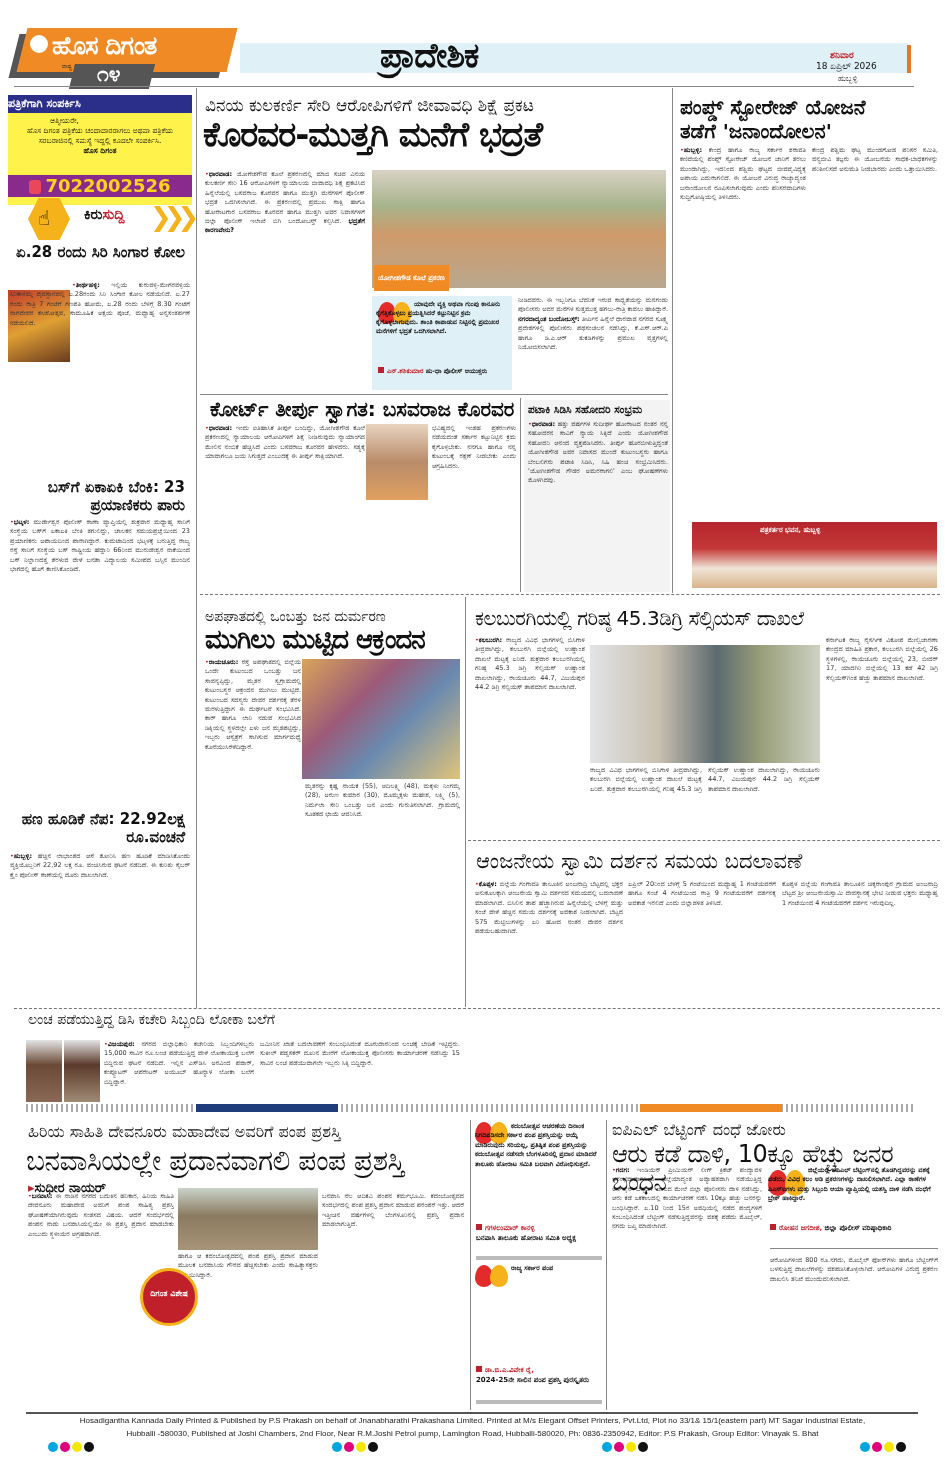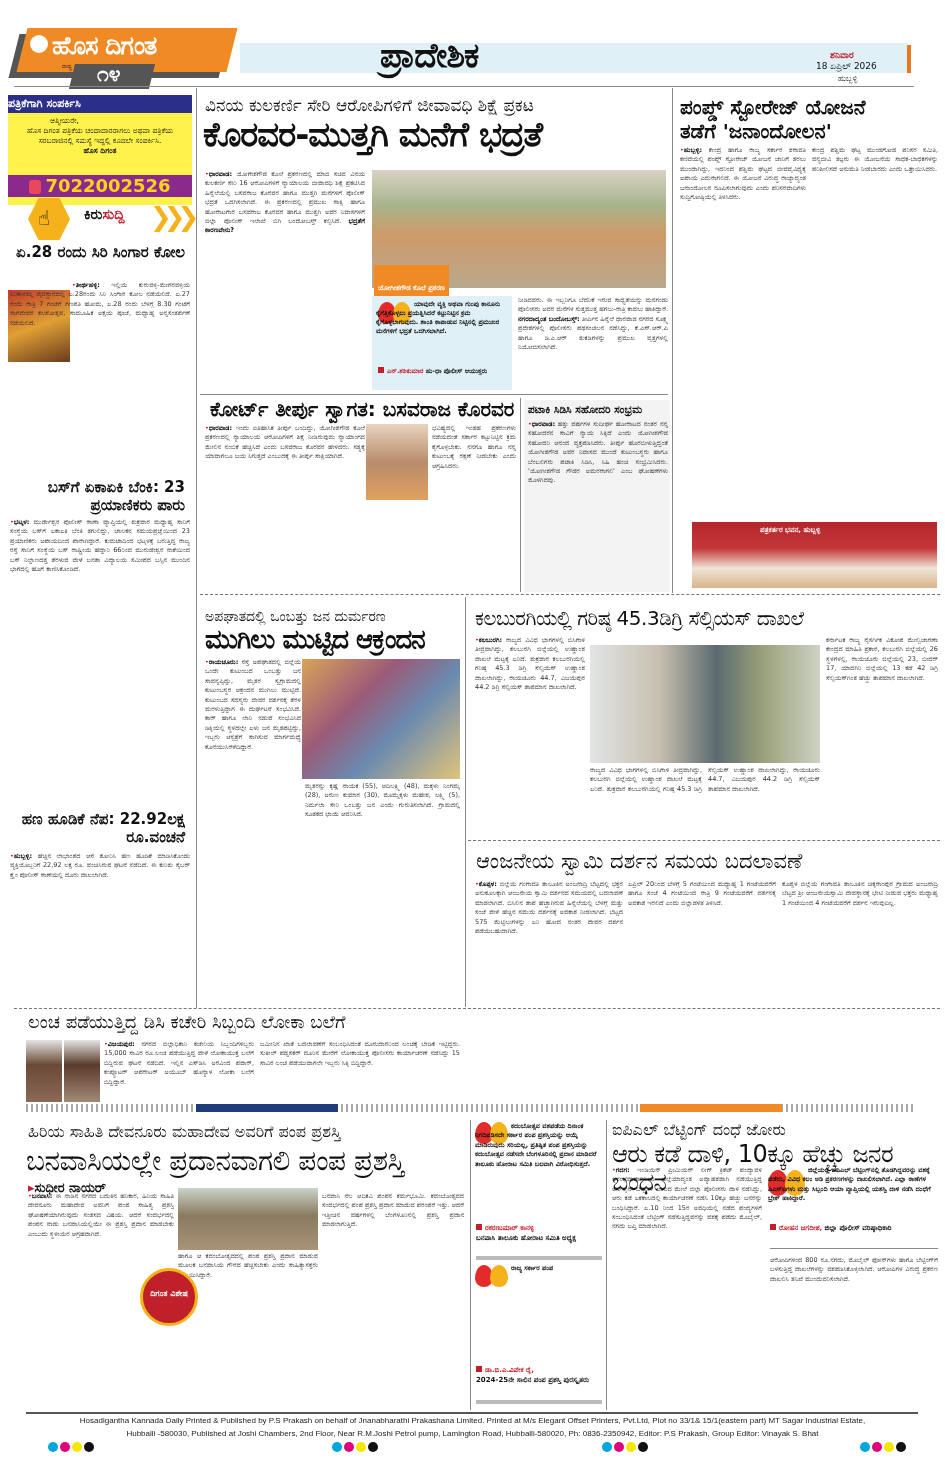--- a/index.html
+++ b/index.html
@@ -37,21 +37,21 @@
   .body b{color:#000}
   .body .dot{color:#c0202a}
   .photo{background:linear-gradient(135deg,#7a8a6a,#b4a384 40%,#8e9aa6 70%,#c9b79a)}
   .quote-box{background:#dff1f7}
   .q66{width:38px;height:30px}
   .q66 i{position:absolute;width:18px;height:22px;border-radius:50% 50% 50% 50%/60% 60% 40% 40%}
   .q-text{font-size:7.5px;line-height:11px;font-weight:bold}
   .q-name{font-size:7.5px;line-height:11px;font-weight:bold}
   .q-name .red{color:#c0202a}
   .sq{display:inline-block;width:6px;height:6px;background:#c0202a;margin-right:3px}
-  .caption-tag{background:#f08a24;color:#fff;font-size:7px;line-height:10px;padding:18px 4px;font-weight:bold}
+  .caption-tag{background:#f08a24;color:#fff;font-size:7px;line-height:10px;padding:8px 4px;font-weight:bold}
   .footer{left:0;top:1414px;width:945px;text-align:center;font-size:8px;line-height:13px;color:#222;font-family:"Liberation Sans",sans-serif}
   .dots{display:flex;gap:2px}
   .dots i{width:10px;height:10px;border-radius:50%;display:block}
 </style>
 </head>
 <body>
 
 <div class="abs hdr-logo-shadow"></div>
 <div class="abs hdr-logo"></div>
 <div class="abs" style="left:30px;top:35px;width:18px;height:18px;border-radius:50%;background:#fff"></div>
@@ -147,21 +147,21 @@
 
 <div class="abs dash" style="left:468px;top:840px;width:472px"></div>
 
 <div class="abs" style="left:476px;top:849px;font-size:21px">ಆಂಜನೇಯ ಸ್ವಾಮಿ ದರ್ಶನ ಸಮಯ ಬದಲಾವಣೆ</div>
 <div class="abs body" style="left:475px;top:880px;width:148px;height:124px"><span class="dot">•</span><b>ಕೊಪ್ಪಳ:</b> <span>ಜಿಲ್ಲೆಯ ಗಂಗಾವತಿ ತಾಲೂಕಿನ ಅಂಜನಾದ್ರಿ ಬೆಟ್ಟದಲ್ಲಿ ಭಕ್ತರ ಅನುಕೂಲಕ್ಕಾಗಿ ಆಂಜನೇಯ ಸ್ವಾಮಿ ದರ್ಶನದ ಸಮಯದಲ್ಲಿ ಬದಲಾವಣೆ ಮಾಡಲಾಗಿದೆ. ಬಿಸಿಲಿನ ತಾಪ ಹೆಚ್ಚಾಗಿರುವ ಹಿನ್ನೆಲೆಯಲ್ಲಿ ಬೆಳಿಗ್ಗೆ ಮತ್ತು ಸಂಜೆ ವೇಳೆ ಹೆಚ್ಚಿನ ಸಮಯ ದರ್ಶನಕ್ಕೆ ಅವಕಾಶ ನೀಡಲಾಗಿದೆ. ಬೆಟ್ಟದ 575 ಮೆಟ್ಟಿಲುಗಳನ್ನು ಏರಿ ಹೋದ ನಂತರ ದೇವರ ದರ್ಶನ ಪಡೆಯಬಹುದಾಗಿದೆ.</span></div>
 <div class="abs body" style="left:628px;top:880px;width:148px;height:124px">ಏಪ್ರಿಲ್ 20ರಿಂದ ಬೆಳಗ್ಗೆ 5 ಗಂಟೆಯಿಂದ ಮಧ್ಯಾಹ್ನ 1 ಗಂಟೆಯವರೆಗೆ ಹಾಗೂ ಸಂಜೆ 4 ಗಂಟೆಯಿಂದ ರಾತ್ರಿ 9 ಗಂಟೆಯವರೆಗೆ ದರ್ಶನಕ್ಕೆ ಅವಕಾಶ ಇರಲಿದೆ ಎಂದು ಜಿಲ್ಲಾಡಳಿತ ತಿಳಿಸಿದೆ.</div>
 <div class="abs body" style="left:782px;top:880px;width:156px;height:124px">ಕೊಪ್ಪಳ ಜಿಲ್ಲೆಯ ಗಂಗಾವತಿ ತಾಲೂಕಿನ ಚಿಕ್ಕರಾಂಪುರ ಗ್ರಾಮದ ಅಂಜನಾದ್ರಿ ಬೆಟ್ಟದ ಶ್ರೀ ಆಂಜನೇಯಸ್ವಾಮಿ ದೇವಸ್ಥಾನಕ್ಕೆ ಭೇಟಿ ನೀಡುವ ಭಕ್ತರು ಮಧ್ಯಾಹ್ನ 1 ಗಂಟೆಯಿಂದ 4 ಗಂಟೆಯವರೆಗೆ ದರ್ಶನ ಇರುವುದಿಲ್ಲ.</div>
 
 <div class="abs dash" style="left:14px;top:1008px;width:926px"></div>
 
-<div class="abs" style="left:28px;top:1011px;font-size:18px">ಲಂಚ ಪಡೆಯುತ್ತಿದ್ದ ಡಿಸಿ ಕಚೇರಿ ಸಿಬ್ಬಂದಿ ಲೋಕಾ ಬಲೆಗೆ</div>
+<div class="abs" style="left:28px;top:1011px;font-size:14px">ಲಂಚ ಪಡೆಯುತ್ತಿದ್ದ ಡಿಸಿ ಕಚೇರಿ ಸಿಬ್ಬಂದಿ ಲೋಕಾ ಬಲೆಗೆ</div>
 <div class="abs photo" style="left:26px;top:1040px;width:36px;height:62px;background:linear-gradient(180deg,#e4e4e4,#6a4a36 40%,#8a6a56)"></div>
 <div class="abs photo" style="left:64px;top:1040px;width:36px;height:62px;background:linear-gradient(180deg,#e4e4e4,#5a3a2a 40%,#a08a76)"></div>
 <div class="abs body" style="left:104px;top:1040px;width:150px;height:64px"><span class="dot">•</span><b>ವಿಜಯಪುರ:</b> <span>ನಗರದ ಜಿಲ್ಲಾಧಿಕಾರಿ ಕಚೇರಿಯ ಸಿಬ್ಬಂದಿಗಳಿಬ್ಬರು 15,000 ಸಾವಿರ ರೂ.ಲಂಚ ಪಡೆಯುತ್ತಿದ್ದ ವೇಳೆ ಲೋಕಾಯುಕ್ತ ಬಲೆಗೆ ಬಿದ್ದಿರುವ ಘಟನೆ ನಡೆದಿದೆ. ಇಲ್ಲಿನ ಎಸ್‌ಡಿಸಿ ಅರವಿಂದ ಪವಾರ್, ಕಂಪ್ಯೂಟರ್ ಆಪರೇಟರ್ ಅಯೂಬ್ ಹೊನ್ಯಾಳ ಲೋಕಾ ಬಲೆಗೆ ಬಿದ್ದಿದ್ದಾರೆ.</span></div>
 <div class="abs body" style="left:260px;top:1040px;width:200px;height:64px">ಜಮೀನಿನ ಖಾತೆ ಬದಲಾವಣೆಗೆ ಸಂಬಂಧಿಸಿದಂತೆ ದೂರುದಾರರಿಂದ ಲಂಚಕ್ಕೆ ಬೇಡಿಕೆ ಇಟ್ಟಿದ್ದರು. ಸುಕೀಲ್ ಪಡ್ನಸಕರ್ ದೂರಿನ ಮೇರೆಗೆ ಲೋಕಾಯುಕ್ತ ಪೊಲೀಸರು ಕಾರ್ಯಾಚರಣೆ ನಡೆಸಿದ್ದು 15 ಸಾವಿರ ಲಂಚ ಪಡೆಯುವಾಗಲೇ ಇಬ್ಬರು ಸಿಕ್ಕಿ ಬಿದ್ದಿದ್ದಾರೆ.</div>
 
 <div class="abs hatch" style="left:26px;top:1104px;width:890px"></div>
 <div class="abs" style="left:196px;top:1104px;width:142px;height:8px;background:#1f3d7a"></div>
 <div class="abs" style="left:640px;top:1104px;width:142px;height:8px;background:#f08a24"></div>
 
 <div class="abs" style="left:28px;top:1122px;font-size:16px">ಹಿರಿಯ ಸಾಹಿತಿ ದೇವನೂರು ಮಹಾದೇವ ಅವರಿಗೆ ಪಂಪ ಪ್ರಶಸ್ತಿ</div>
@@ -172,24 +172,24 @@
 <div class="abs body" style="left:178px;top:1252px;width:140px;height:150px">ಹಾಗೂ ಆ ಕದಂಬೋತ್ಸವದಲ್ಲಿ ಪಂಪ ಪ್ರಶಸ್ತಿ ಪ್ರದಾನ ಮಾಡುವ ಮೂಲಕ ಬನವಾಸಿಯ ಗೌರವ ಹೆಚ್ಚಿಸಬೇಕು ಎಂದು ಸಾಹಿತ್ಯಾಸಕ್ತರು ಒತ್ತಾಯಿಸಿದ್ದಾರೆ.</div>
 <div class="abs body" style="left:322px;top:1192px;width:142px;height:210px">ಬನವಾಸಿ ನೆಲ ಆದಿಕವಿ ಪಂಪನ ಕರ್ಮಭೂಮಿ. ಕದಂಬೋತ್ಸವದ ಸಂದರ್ಭದಲ್ಲಿ ಪಂಪ ಪ್ರಶಸ್ತಿ ಪ್ರದಾನ ಮಾಡುವ ಪರಂಪರೆ ಇತ್ತು. ಆದರೆ ಇತ್ತೀಚಿನ ವರ್ಷಗಳಲ್ಲಿ ಬೆಂಗಳೂರಿನಲ್ಲಿ ಪ್ರಶಸ್ತಿ ಪ್ರದಾನ ಮಾಡಲಾಗುತ್ತಿದೆ.</div>
 <div class="abs" style="left:140px;top:1268px;width:58px;height:58px;border-radius:50%;background:#c0202a;border:3px solid #f6b21b;color:#fff;font-size:8px;font-weight:bold;text-align:center;padding-top:18px;line-height:10px">ದಿಗಂತ ವಿಶೇಷ</div>
 
 <div class="abs vrule" style="left:470px;top:1120px;height:290px"></div>
 <div class="abs q66" style="left:475px;top:1122px">
     <i style="left:0;top:0;background:#e32b2b"></i>
     <i style="left:15px;top:0;background:#f6b21b"></i>
   </div>
 <div class="abs q-text" style="left:475px;top:1122px;width:128px;font-size:6.5px;line-height:9.4px">
-    <div style="padding-left:36px">ಕದಂಬೋತ್ಸವ ವಶಪಡೆಯ ದಿನಾಂಕ</div>
+    <div style="padding-left:36px">ಕದಂಬೋತ್ಸವ ಆಚರಣೆಯ ದಿನಾಂಕ</div>
     <div>ನಿಗದಿಪಡಿಸದೇ ಸರ್ಕಾರ ಪಂಪ ಪ್ರಶಸ್ತಿಯನ್ನು ಆಯ್ಕೆ ಮಾಡಿರುವುದು ಸರಿಯಲ್ಲ, ಪ್ರತಿಷ್ಠಿತ ಪಂಪ ಪ್ರಶಸ್ತಿಯನ್ನು ಕದಂಬೋತ್ಸವ ನಡೆಸದೇ ಬೆಂಗಳೂರಿನಲ್ಲಿ ಪ್ರದಾನ ಮಾಡಿದರೆ ತಾಲೂಕು ಹೋರಾಟ ಸಮಿತಿ ಬಲವಾಗಿ ವಿರೋಧಿಸುತ್ತದೆ.</div>
   </div>
-<div class="abs q-name" style="left:476px;top:1224px;width:128px;font-size:7px;line-height:9.5px"><span class="sq"></span><span class="red">ರಕರಣುಮಾರ್ ಕಾನಳ್ಳಿ</span><div>ಬನವಾಸಿ ತಾಲೂಕು ಹೋರಾಟ ಸಮಿತಿ ಅಧ್ಯಕ್ಷ</div></div>
+<div class="abs q-name" style="left:476px;top:1224px;width:128px;font-size:7px;line-height:9.5px"><span class="sq"></span><span class="red">ಗಗಳಲುಮಾರ್ ಕಾನಳ್ಳಿ</span><div>ಬನವಾಸಿ ತಾಲೂಕು ಹೋರಾಟ ಸಮಿತಿ ಅಧ್ಯಕ್ಷ</div></div>
 <div class="abs" style="left:476px;top:1256px;width:126px;height:4px;background:#bbb"></div>
 <div class="abs q66" style="left:475px;top:1265px">
     <i style="left:0;top:0;background:#e32b2b"></i>
     <i style="left:15px;top:0;background:#f6b21b"></i>
   </div>
 <div class="abs q-text" style="left:475px;top:1264px;width:128px;font-size:6.5px;line-height:9.4px">
     <div style="padding-left:36px">ರಾಜ್ಯ ಸರ್ಕಾರ ಪಂಪ</div>
   </div>
 <div class="abs q-name" style="left:476px;top:1366px;width:128px;font-size:7px;line-height:9.5px"><span class="sq"></span><span class="red">ಡಾ.ಬಿ.ಎ.ವಿವೇಕ ರೈ,</span><div>2024-25ನೇ ಸಾಲಿನ ಪಂಪ ಪ್ರಶಸ್ತಿ ಪುರಸ್ಕೃತರು</div></div>
 <div class="abs" style="left:476px;top:1400px;width:126px;height:4px;background:#bbb"></div>

